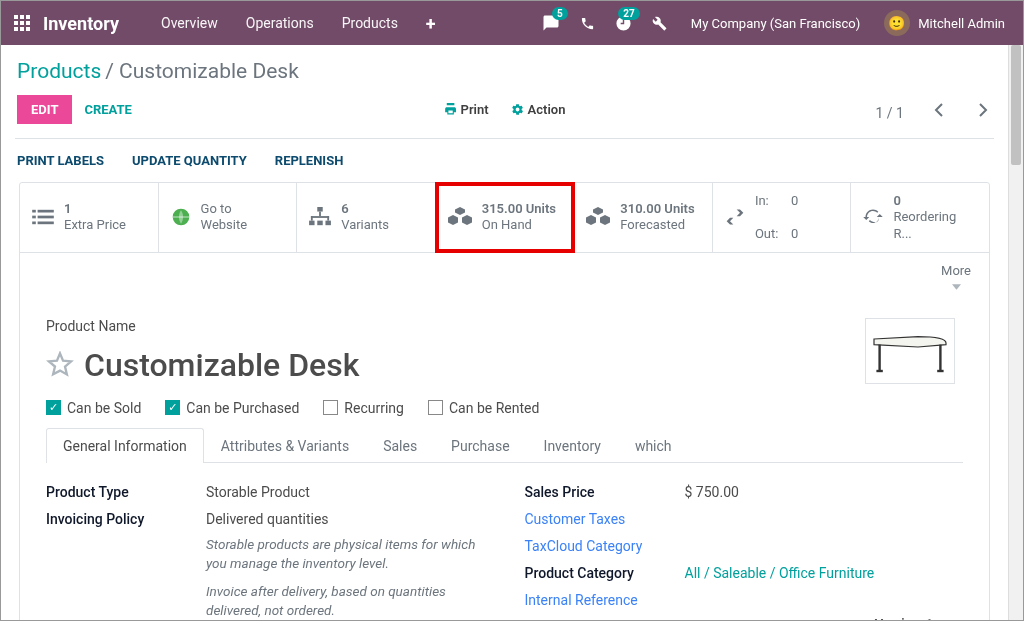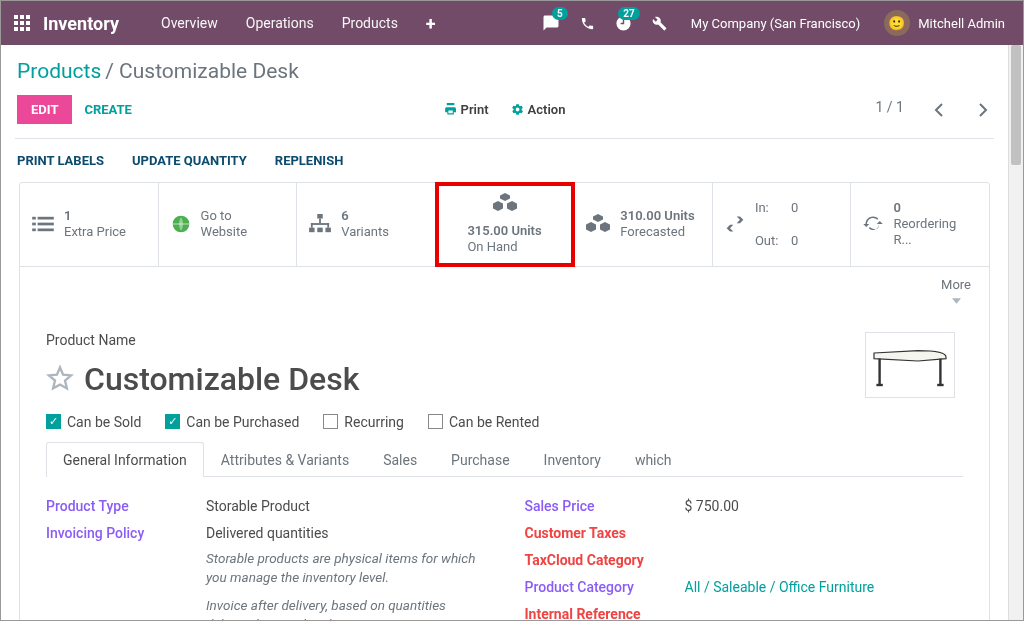--- a/index.html
+++ b/index.html
@@ -25,35 +25,35 @@
 .crumb-row { padding: 14px 16px 6px; }
 .crumb-link { color: #00a09d; font-size: 21px; cursor: pointer; }
 .crumb-sep { color: #6c757d; font-size: 21px; }
 .crumb-cur { color: #6c757d; font-size: 21px; }
 
 .toolbar { display: flex; align-items: center; padding: 6px 16px 14px; position: relative; }
 .btn-edit { background: #ec4899; color: #fff; border: none; padding: 7px 14px; font-size: 13px; font-weight: 700; cursor: pointer; margin-right: 12px; }
 .btn-create { background: none; border: none; color: #00a09d; font-size: 13px; font-weight: 700; cursor: pointer; }
 .toolbar-center { position: absolute; left: 50%; transform: translateX(-50%); display: flex; gap: 22px; }
 .tb-action { color: #404040; font-size: 13px; font-weight: 600; cursor: pointer; display: flex; align-items: center; gap: 4px; }
-.toolbar-right { margin-left: auto; display: flex; align-items: flex-start; gap: 26px; }
+.toolbar-right { margin-left: auto; display: flex; align-items: flex-end; gap: 26px; }
 .pager-text { color: #6c757d; font-size: 14px; }
 .pager-btn { color: #6c757d; cursor: pointer; padding: 4px; }
 
 .divider { border-top: 1px solid #dee2e6; margin: 0 14px 10px; }
 
 .quick-actions { display: flex; gap: 28px; padding: 4px 16px 14px; }
 .qa { color: #0c4a6e; font-size: 13px; font-weight: 700; cursor: pointer; }
 
 .card { border: 1px solid #dee2e6; border-radius: 3px; margin: 0 18px 18px; background: #fff; }
 
 .stat-row { display: flex; border-bottom: 1px solid #dee2e6; }
 .stat { flex: 1; display: flex; align-items: center; padding: 10px 12px; border-right: 1px solid #dee2e6; cursor: pointer; gap: 10px; min-height: 56px; }
 .stat:last-child { border-right: none; }
-.stat.highlighted { outline: 4px solid #e60000; outline-offset: -3px; flex-direction: column; }
+.stat.highlighted { outline: 4px solid #e60000; outline-offset: -3px; }
 .stat-icon { color: #6c757d; flex-shrink: 0; }
 .stat-text { display: flex; flex-direction: column; line-height: 1.25; }
 .stat-val { color: #6c757d; font-size: 13px; font-weight: 600; }
 .stat-lbl { color: #6c757d; font-size: 13px; }
 .stat-two { display: flex; flex-direction: column; gap: 18px; }
 .stat-pair { display: flex; gap: 8px; color: #6c757d; font-size: 13px; }
 .stat-pair .lbl { min-width: 28px; }
 
 .more-row { display: flex; justify-content: flex-end; padding: 10px 18px; }
 .more-btn { color: #6c757d; font-size: 13px; cursor: pointer; display: flex; align-items: center; gap: 6px; flex-direction: column; }
@@ -71,22 +71,22 @@
 .cbox { width: 15px; height: 15px; border: 1px solid #888; display: flex; align-items: center; justify-content: center; font-size: 11px; color: #fff; }
 .cbox.checked { background: #00a09d; border-color: #00a09d; }
 
 .tabs { display: flex; border-bottom: 1px solid #dee2e6; }
 .tab { padding: 9px 16px; font-size: 14px; color: #6c757d; cursor: pointer; border: 1px solid transparent; border-bottom: none; margin-bottom: -1px; }
 .tab.active { color: #4c4c4c; border-color: #dee2e6; background: #fff; border-radius: 3px 3px 0 0; }
 
 .grid { display: flex; gap: 40px; padding: 18px 0; }
 .col { flex: 1; }
 .frow { display: flex; margin-bottom: 8px; align-items: flex-start; }
-.flabel { width: 160px; color: #8b5cf6; font-size: 14px; font-weight: 500; padding-top: 3px; }
-.flabel.muted { color: #ef4444; font-weight: 700; }
+.flabel { width: 160px; color: #0f172a; font-size: 14px; font-weight: 500; padding-top: 3px; }
+.flabel.muted { color: #3b82f6; font-weight: 400; }
 .fvalue { flex: 1; color: #4c4c4c; font-size: 14px; padding-top: 3px; }
 .fvalue.link { color: #00a09d; cursor: pointer; }
 .help-text { color: #6c757d; font-style: italic; font-size: 13.5px; margin-left: 160px; margin-top: 4px; margin-bottom: 8px; line-height: 1.45; }
 .version { text-align: right; font-size: 13px; color: #4c4c4c; padding-right: 30px; }
 .version .vl { font-weight: 600; }
 
 svg { display: block; }
 </style>
 </head>
 <body>

